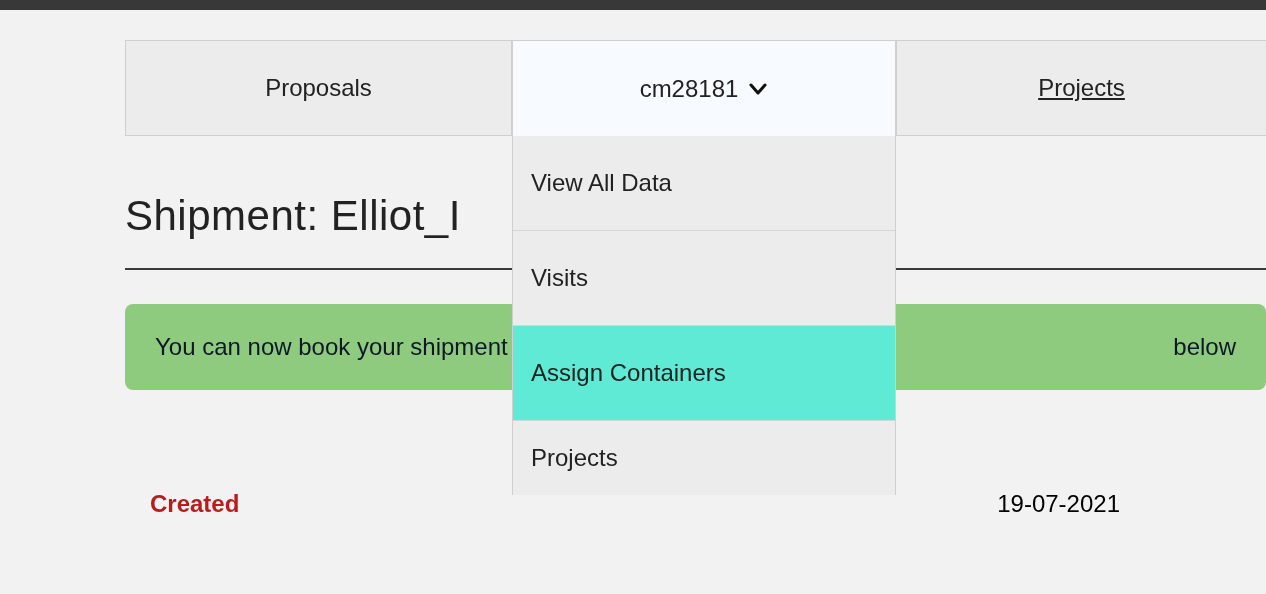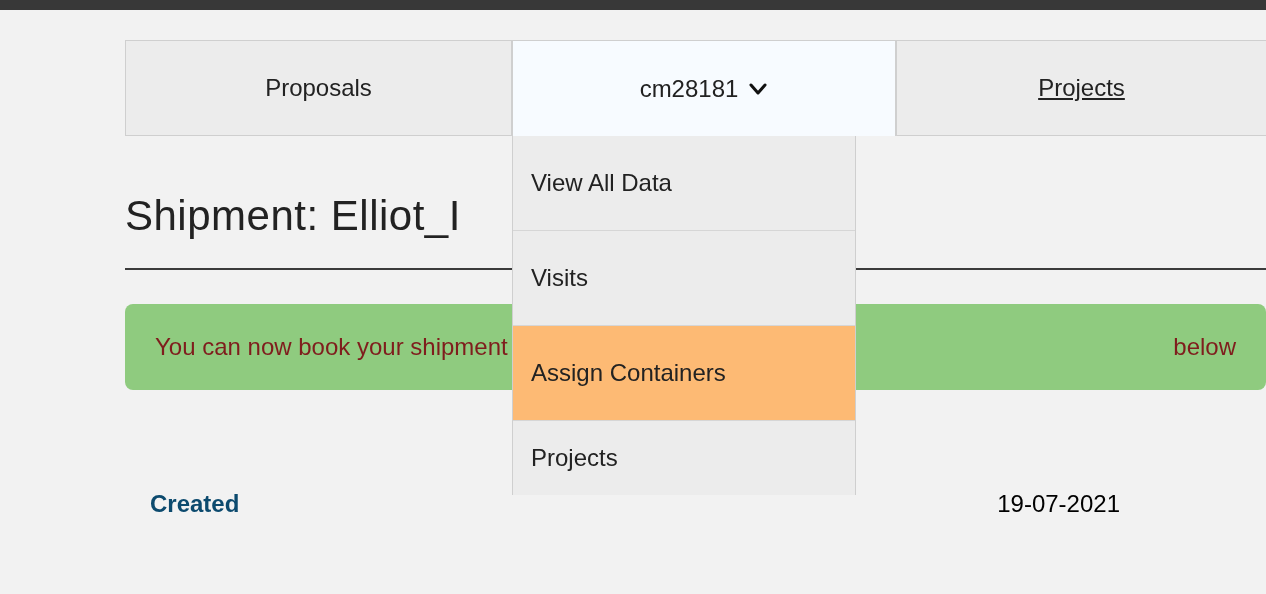--- a/index.html
+++ b/index.html
@@ -51,53 +51,53 @@
   .alert {
     margin: 34px 0 0 125px;
     width: 1141px;
     height: 86px;
     background: #8fcb7f;
     border-radius: 8px;
     display: flex;
     align-items: center;
     padding: 0 30px;
     font-size: 24px;
-    color: #7f1d1d;
+    color: #0f172a;
   }
   .details {
     margin: 100px 0 0 150px;
     width: 1000px;
     display: flex;
     justify-content: space-between;
     font-size: 24px;
   }
-  .details .label { font-weight: 700; color: #0c4a6e; }
+  .details .label { font-weight: 700; color: #b91c1c; }
   .details .value { text-align: right; padding-right: 30px; }
   .dropdown {
     position: absolute;
     left: 512px;
     top: 136px;
-    width: 344px;
+    width: 384px;
     background: #fff;
     border-left: 1px solid #cfcfcf;
     border-right: 1px solid #cfcfcf;
     z-index: 5;
   }
   .dropdown .item {
     height: 95px;
     display: flex;
     align-items: center;
     padding: 0 18px;
     font-size: 24px;
     color: #222;
     border-bottom: 1px solid #d6d6d6;
     background: #ececec;
     cursor: pointer;
   }
-  .dropdown .item.light { background: #fdba74; }
+  .dropdown .item.light { background: #5eead4; }
   .dropdown .item:last-child { border-bottom: none; height: 74px; align-items: center; }
 </style>
 </head>
 <body>
 
 <div class="topbar"></div>
 
 <div class="page">
 
   <div class="tabs">

